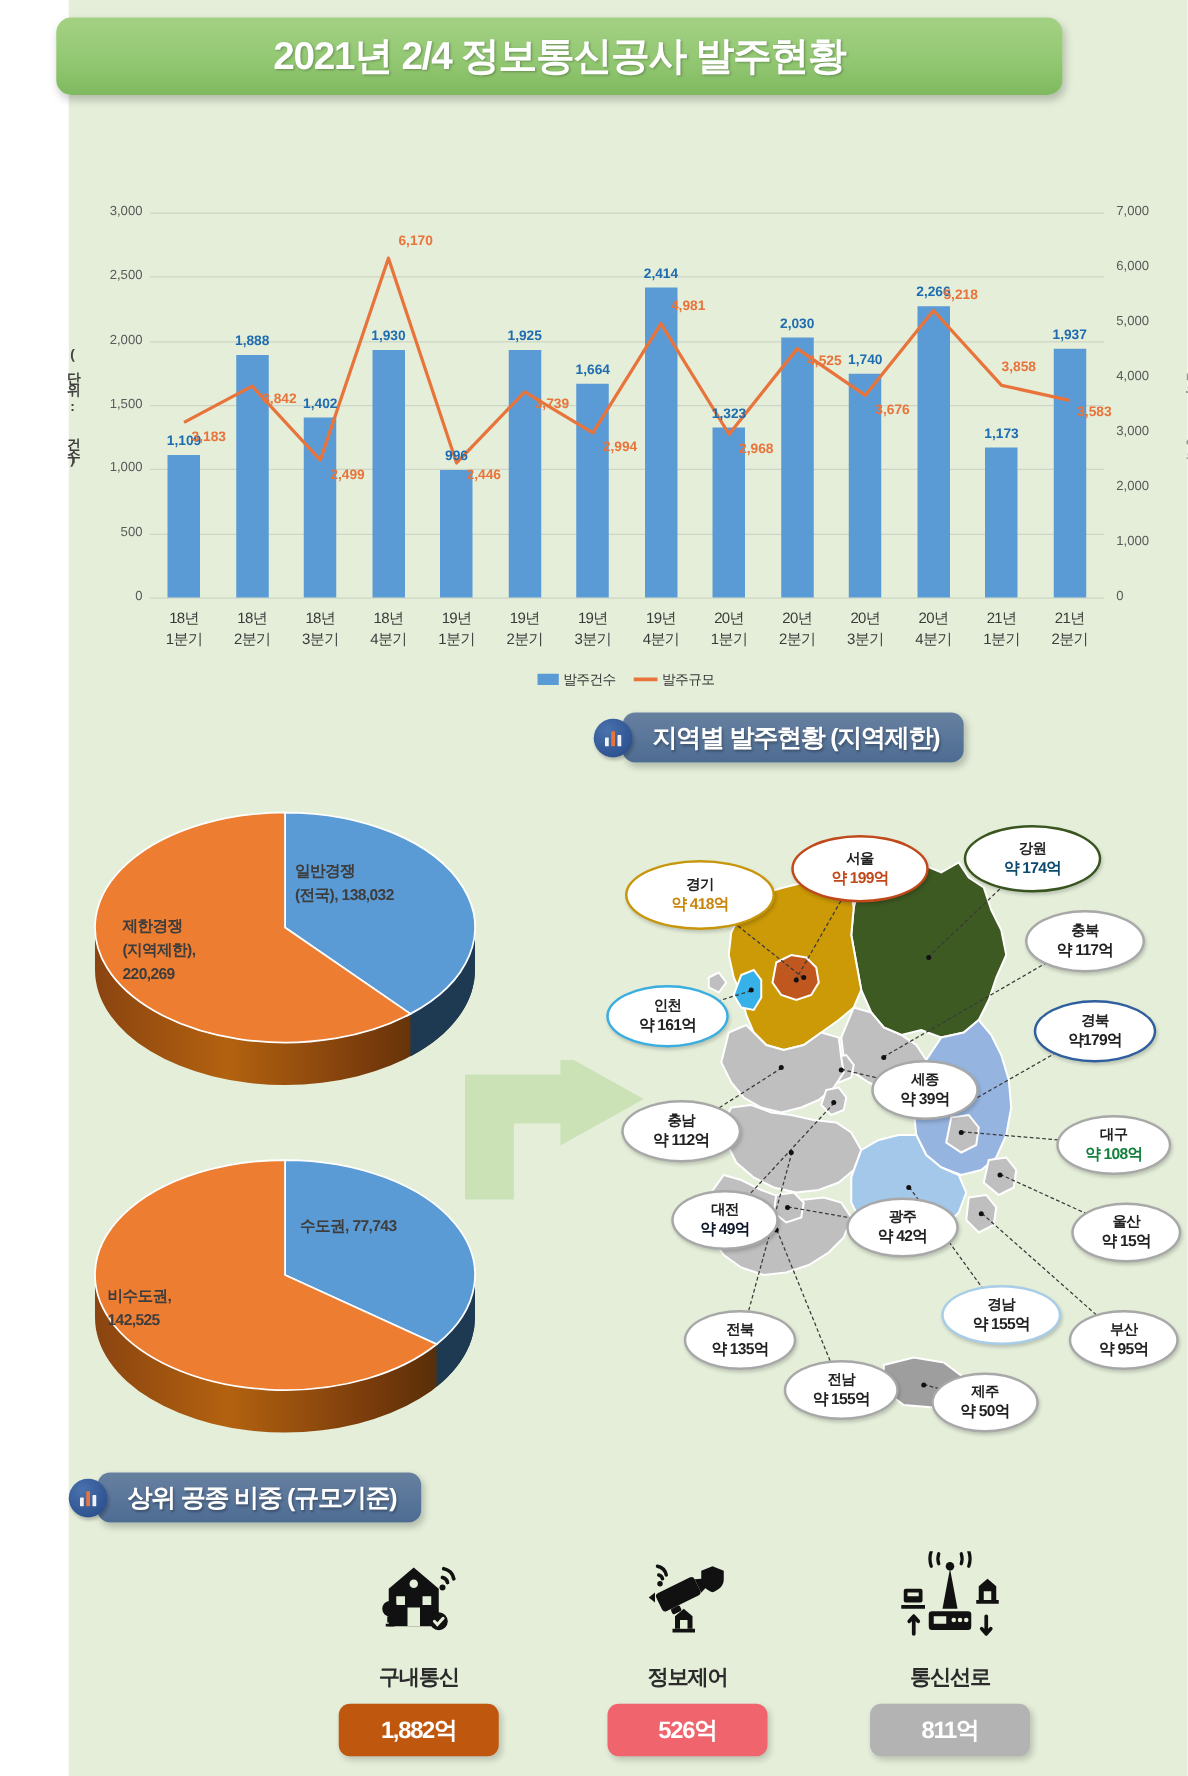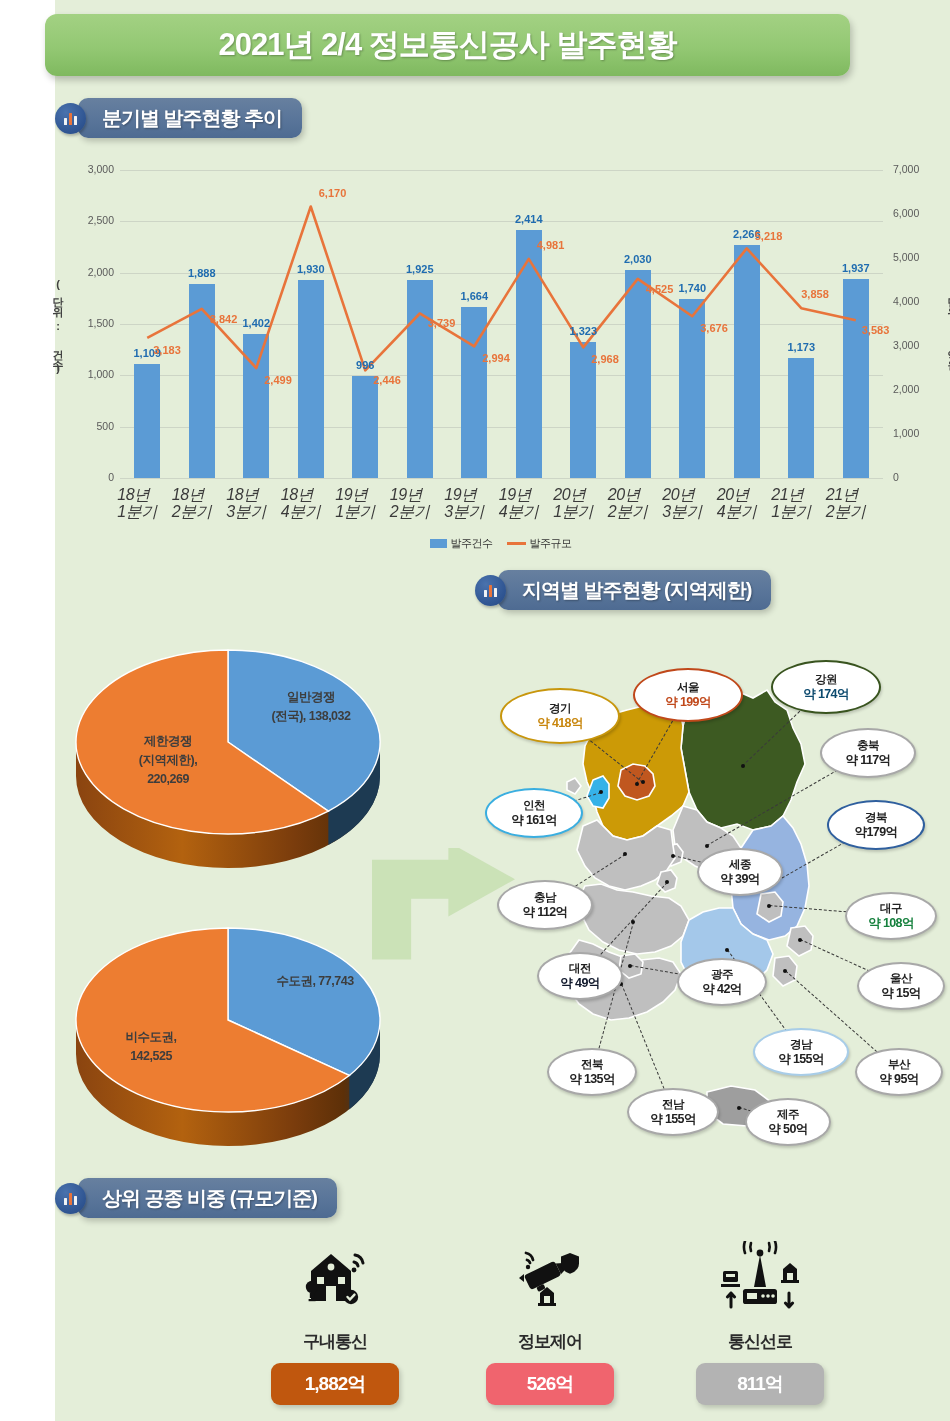--- a/index.html
+++ b/index.html
@@ -73,33 +73,33 @@
   }
   .bar-label {
     position:absolute; font-size:11px; font-weight:bold; color:#1f6cb0;
     white-space:nowrap; text-align:center;
   }
   .line-label {
     position:absolute; font-size:11px; font-weight:bold; color:#e8743b;
     white-space:nowrap;
   }
   .xtick {
-    position:absolute; font-size:16px; color:#3a3a3a; text-align:left;
-    width:60px; letter-spacing:-0.5px; line-height:17px;font-style:italic;
+    position:absolute; font-size:12px; color:#3a3a3a; text-align:center;
+    width:60px; letter-spacing:-0.5px; line-height:17px;
   }
   .legend { position:absolute; display:flex; gap:14px; align-items:center; font-size:11px; color:#333; }
   .legend .sw-bar { width:17px; height:9px; background:#5b9bd5; display:inline-block; margin-right:4px; vertical-align:middle;}
   .legend .sw-line { width:19px; height:3px; background:#e8743b; display:inline-block; margin-right:4px; vertical-align:middle;}
   .legend span.lg { display:flex; align-items:center; letter-spacing:-.5px;}
 
   
   .pie-wrap { position:absolute; }
   .pie-label {
     position:absolute; font-size:12.5px; font-weight:bold; color:#3d3d3d;
-    text-align:center; letter-spacing:-.5px; line-height:19px; white-space:nowrap;
+    letter-spacing:-.5px; line-height:19px; white-space:nowrap;
   }
 
   
   .arrow-right { position:absolute; }
 
   
   #mapzone { position:absolute; left:475px; top:640px; width:470px; height:520px; }
   .callout {
     position:absolute;
     border-radius:50%;
@@ -128,28 +128,20 @@
   .cat-icon { height:86px; display:flex; align-items:center; justify-content:center; }
 </style>
 </head>
 <body>
 
 <div id="page">
   <div id="canvas"></div>
 
   <div class="main-title">2021년 2/4 정보통신공사 발주현황</div>
 
-  <div class="sec-head" style="left:55px; top:98px;">
-    <div class="sec-badge">
-        <i></i>
-        <i></i>
-        <i></i>
-      </div>
-    <div class="sec-pill">분기별 발주현황 추이</div>
-  </div>
 
   <div id="chart">
       <div class="gridline" style="left: 65px; top: 320px; width: 763px;"></div>
       <div class="ax-label ax-left" style="left: 13px; top: 313px; width: 46px;">0</div>
       <div class="gridline" style="left: 65px; top: 268.667px; width: 763px;"></div>
       <div class="ax-label ax-left" style="left: 13px; top: 261.667px; width: 46px;">500</div>
       <div class="gridline" style="left: 65px; top: 217.333px; width: 763px;"></div>
       <div class="ax-label ax-left" style="left: 13px; top: 210.333px; width: 46px;">1,000</div>
       <div class="gridline" style="left: 65px; top: 166px; width: 763px;"></div>
       <div class="ax-label ax-left" style="left: 13px; top: 159px; width: 46px;">1,500</div>

